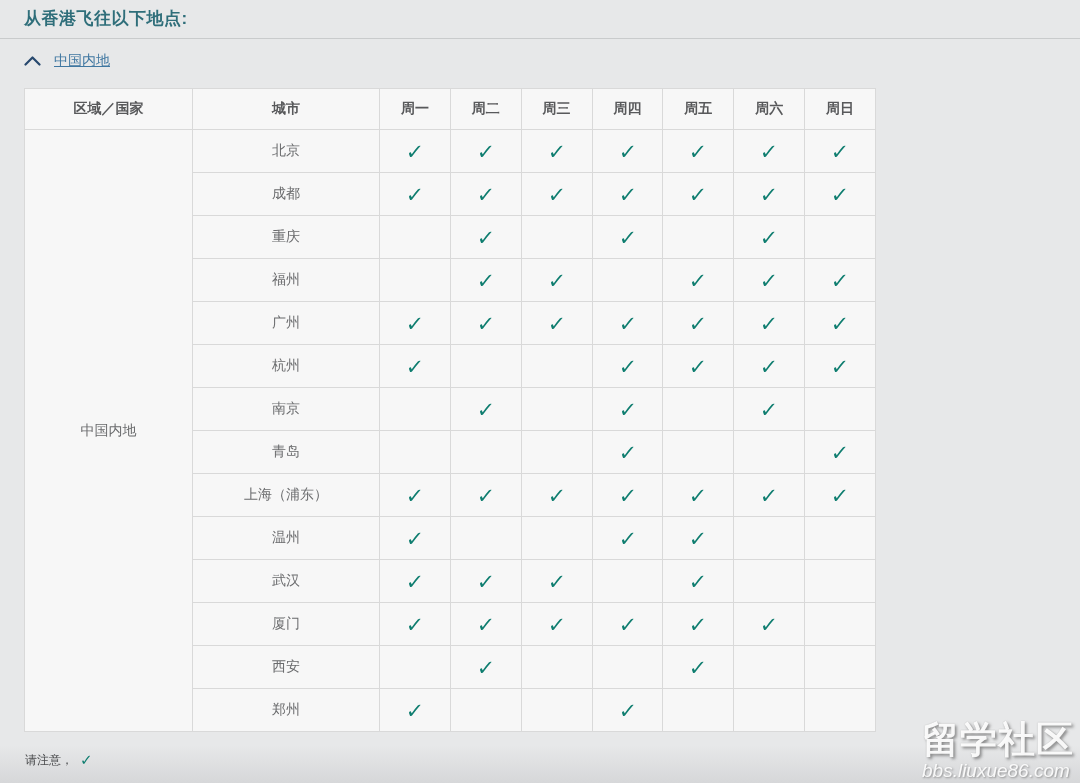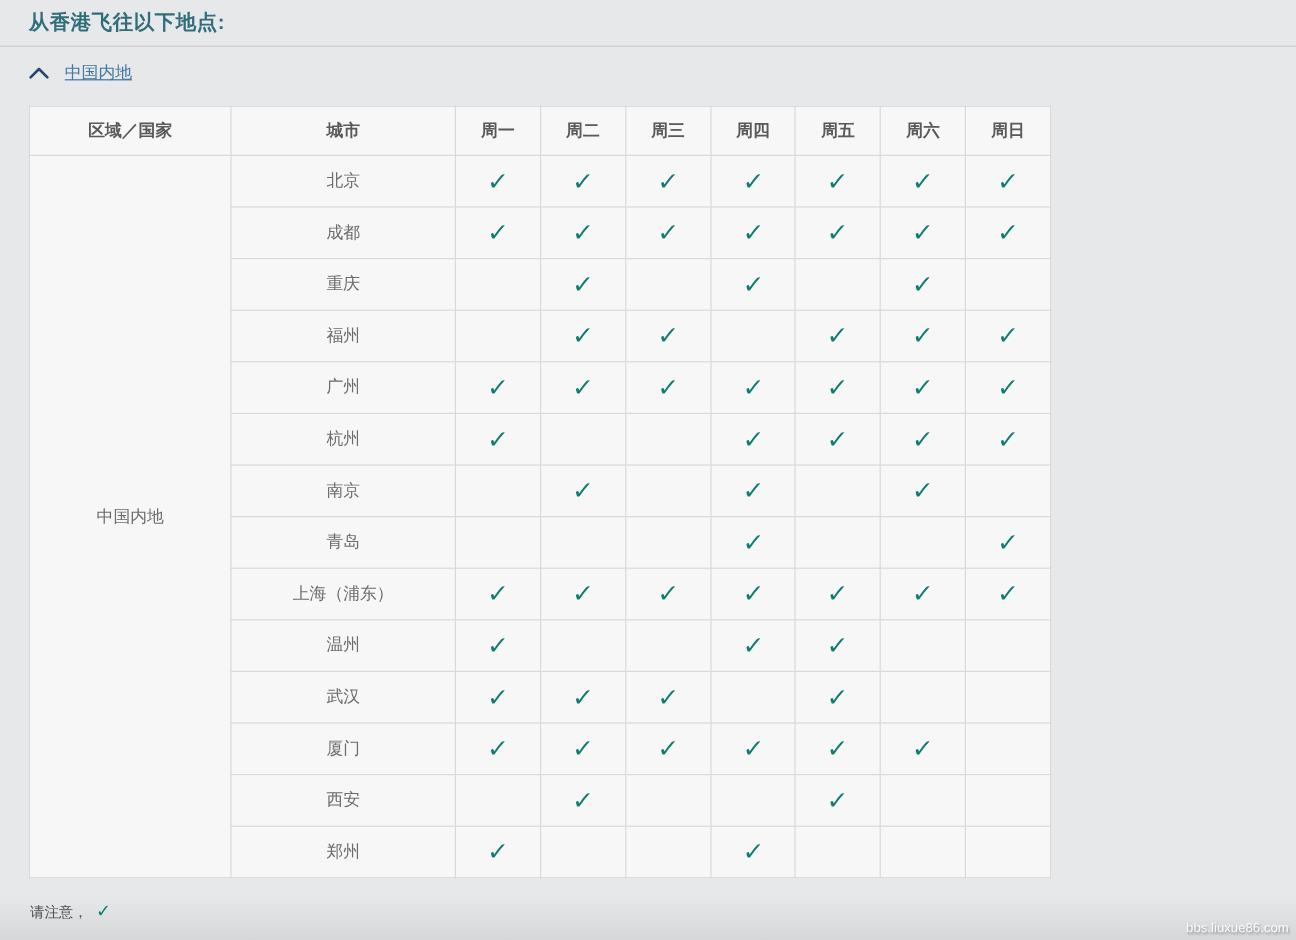--- a/index.html
+++ b/index.html
@@ -99,24 +99,25 @@
     line-height: 1.05;
   }
   .watermark .wm-title {
     font-size: 37px;
     font-weight: bold;
     color: rgba(255,255,255,0.94);
     text-shadow: 2px 2px 3px rgba(70,70,70,0.55), 0 0 1px rgba(90,90,90,0.4);
     letter-spacing: 1px;
   }
   .watermark .wm-url {
-    font-size: 11px;
+    font-size: 19px;
     color: rgba(255,255,255,0.9);
     text-shadow: 1px 1px 2px rgba(70,70,70,0.5);
     margin-top: 1px;
+    font-style: italic;
   }
 </style>
 </head>
 <body>
 
 <div class="page">
 
   <h1 class="page-title">从香港飞往以下地点:</h1>
   <hr class="title-rule">
 
@@ -298,16 +299,17 @@
         </tr>
       </tbody>
   </table>
 
   <div class="footnote">
     <span>请注意，</span>
     <span class="check-inline">✓</span>
   </div>
 
   <div class="watermark">
+    <div class="wm-title">留学社区</div>
     <div class="wm-url">bbs.liuxue86.com</div>
   </div>
 
 </div>
 
 </body></html>

